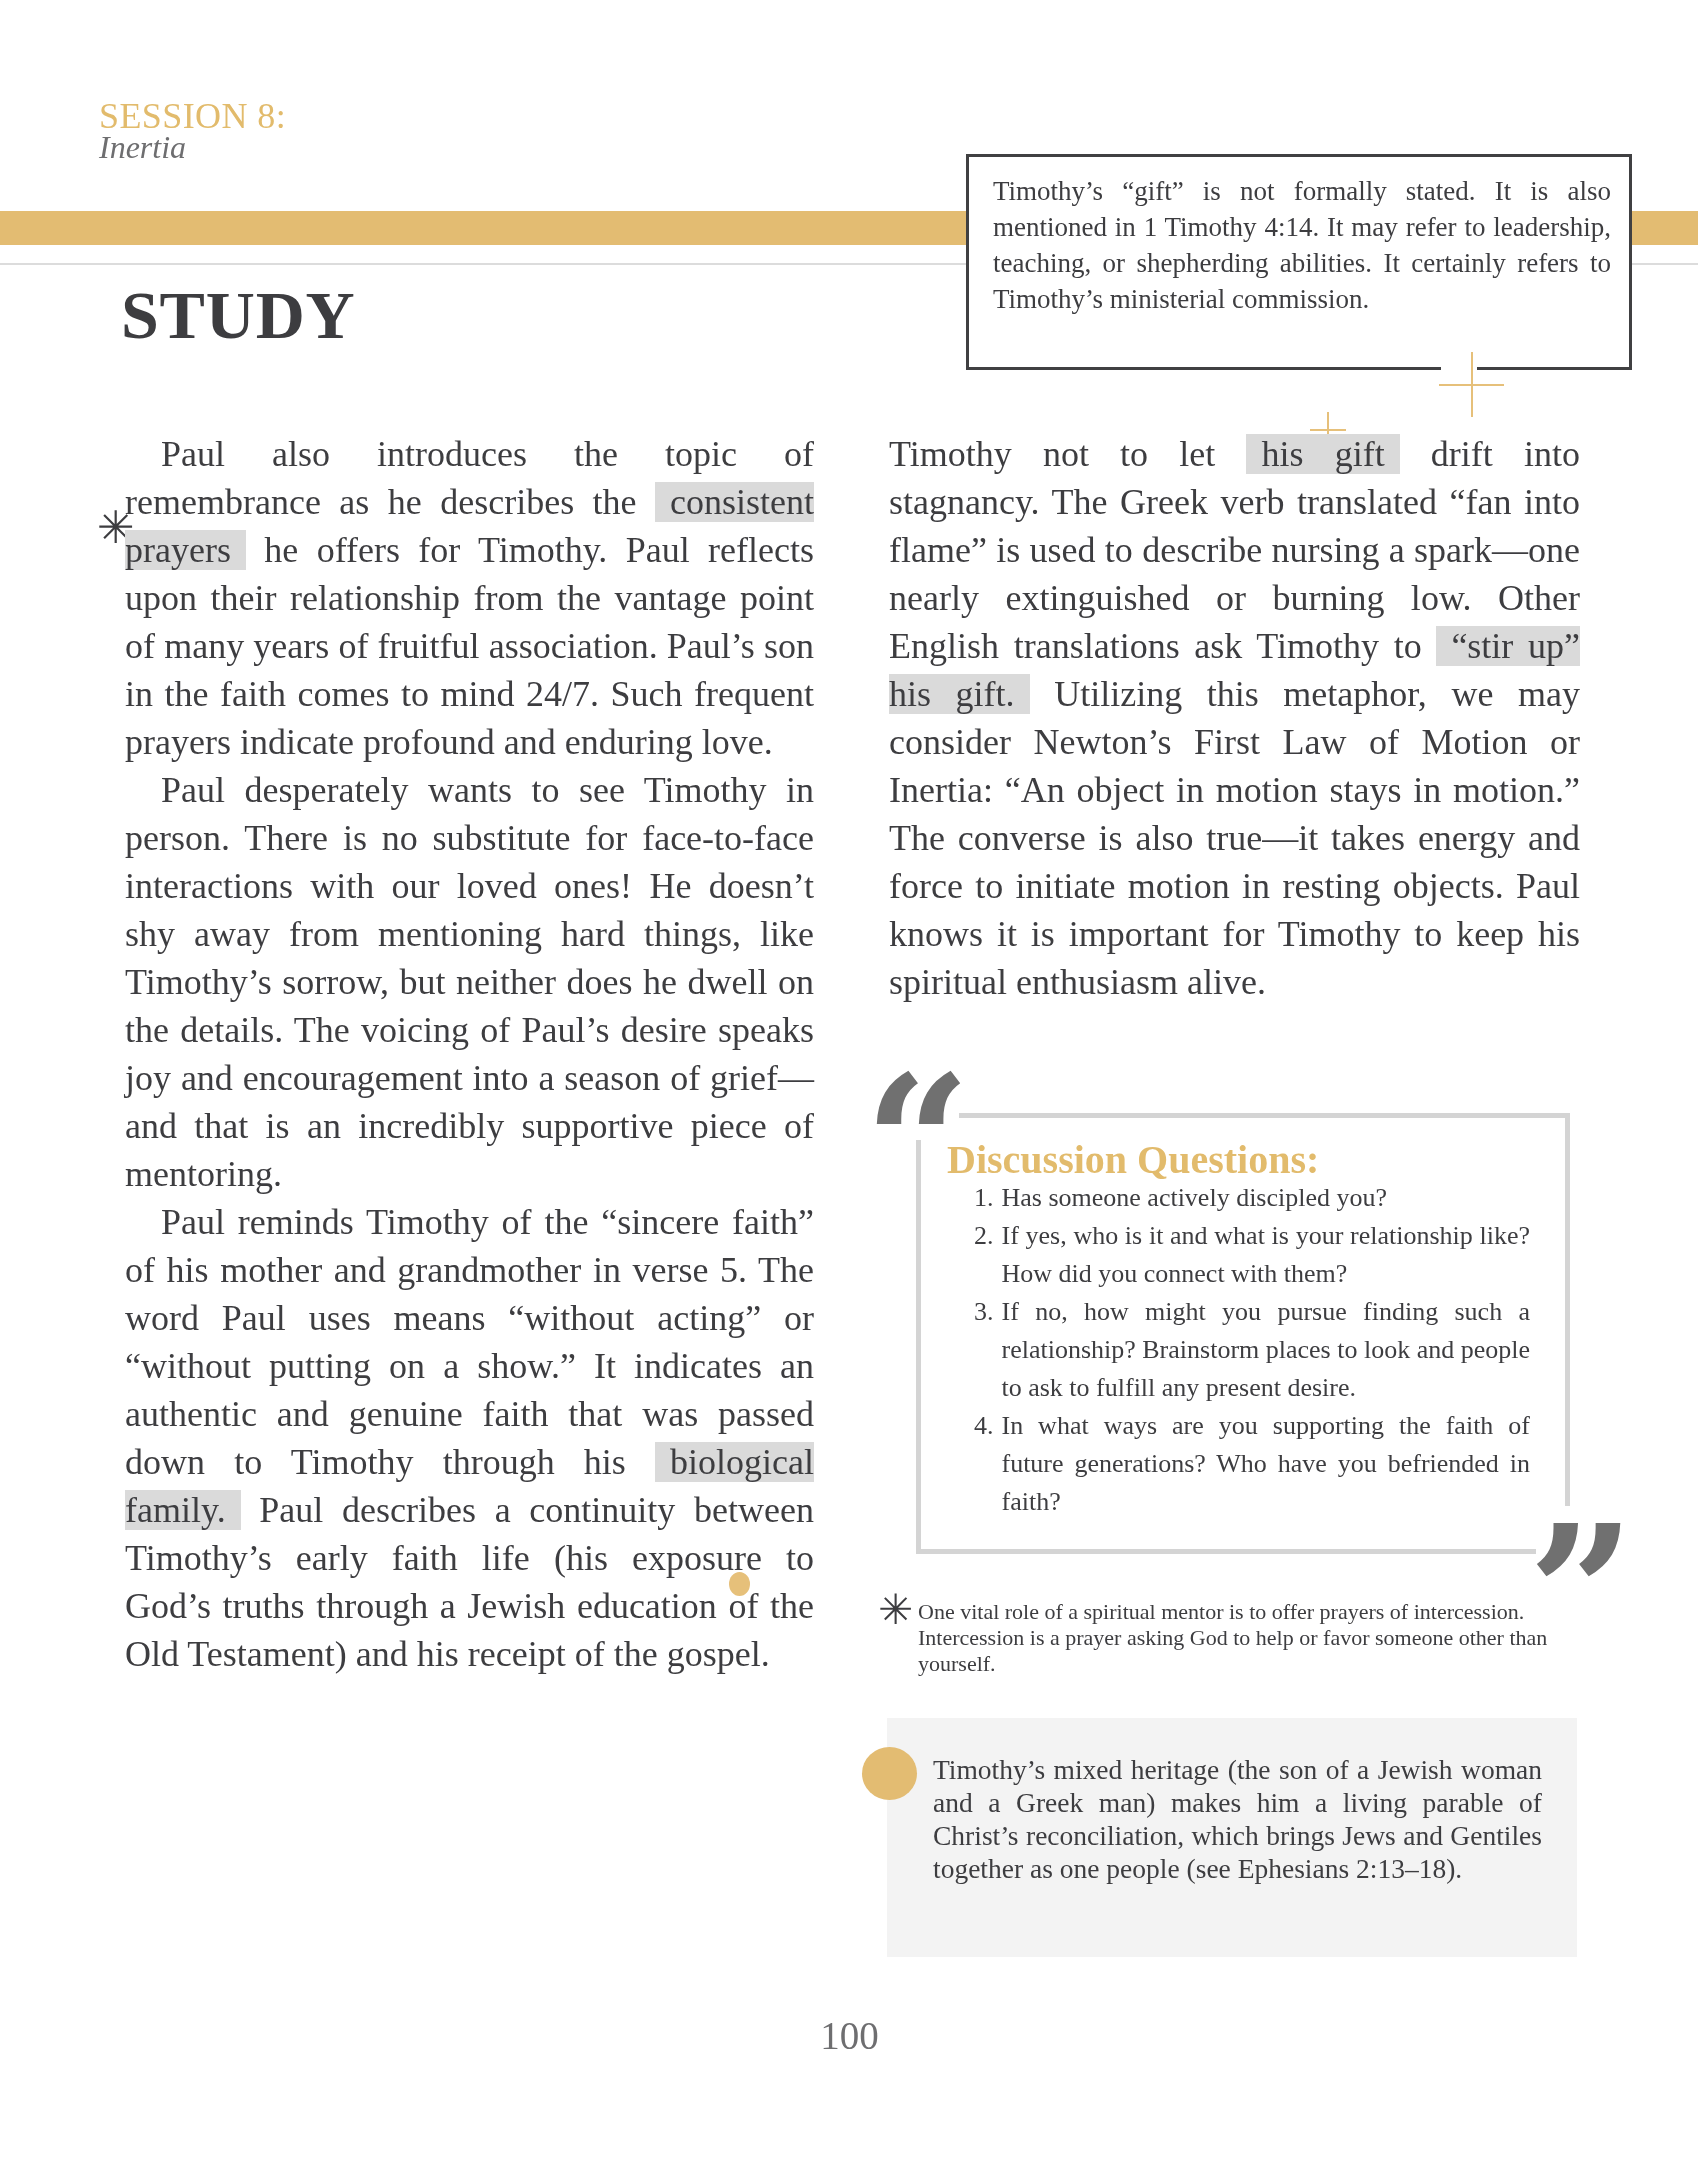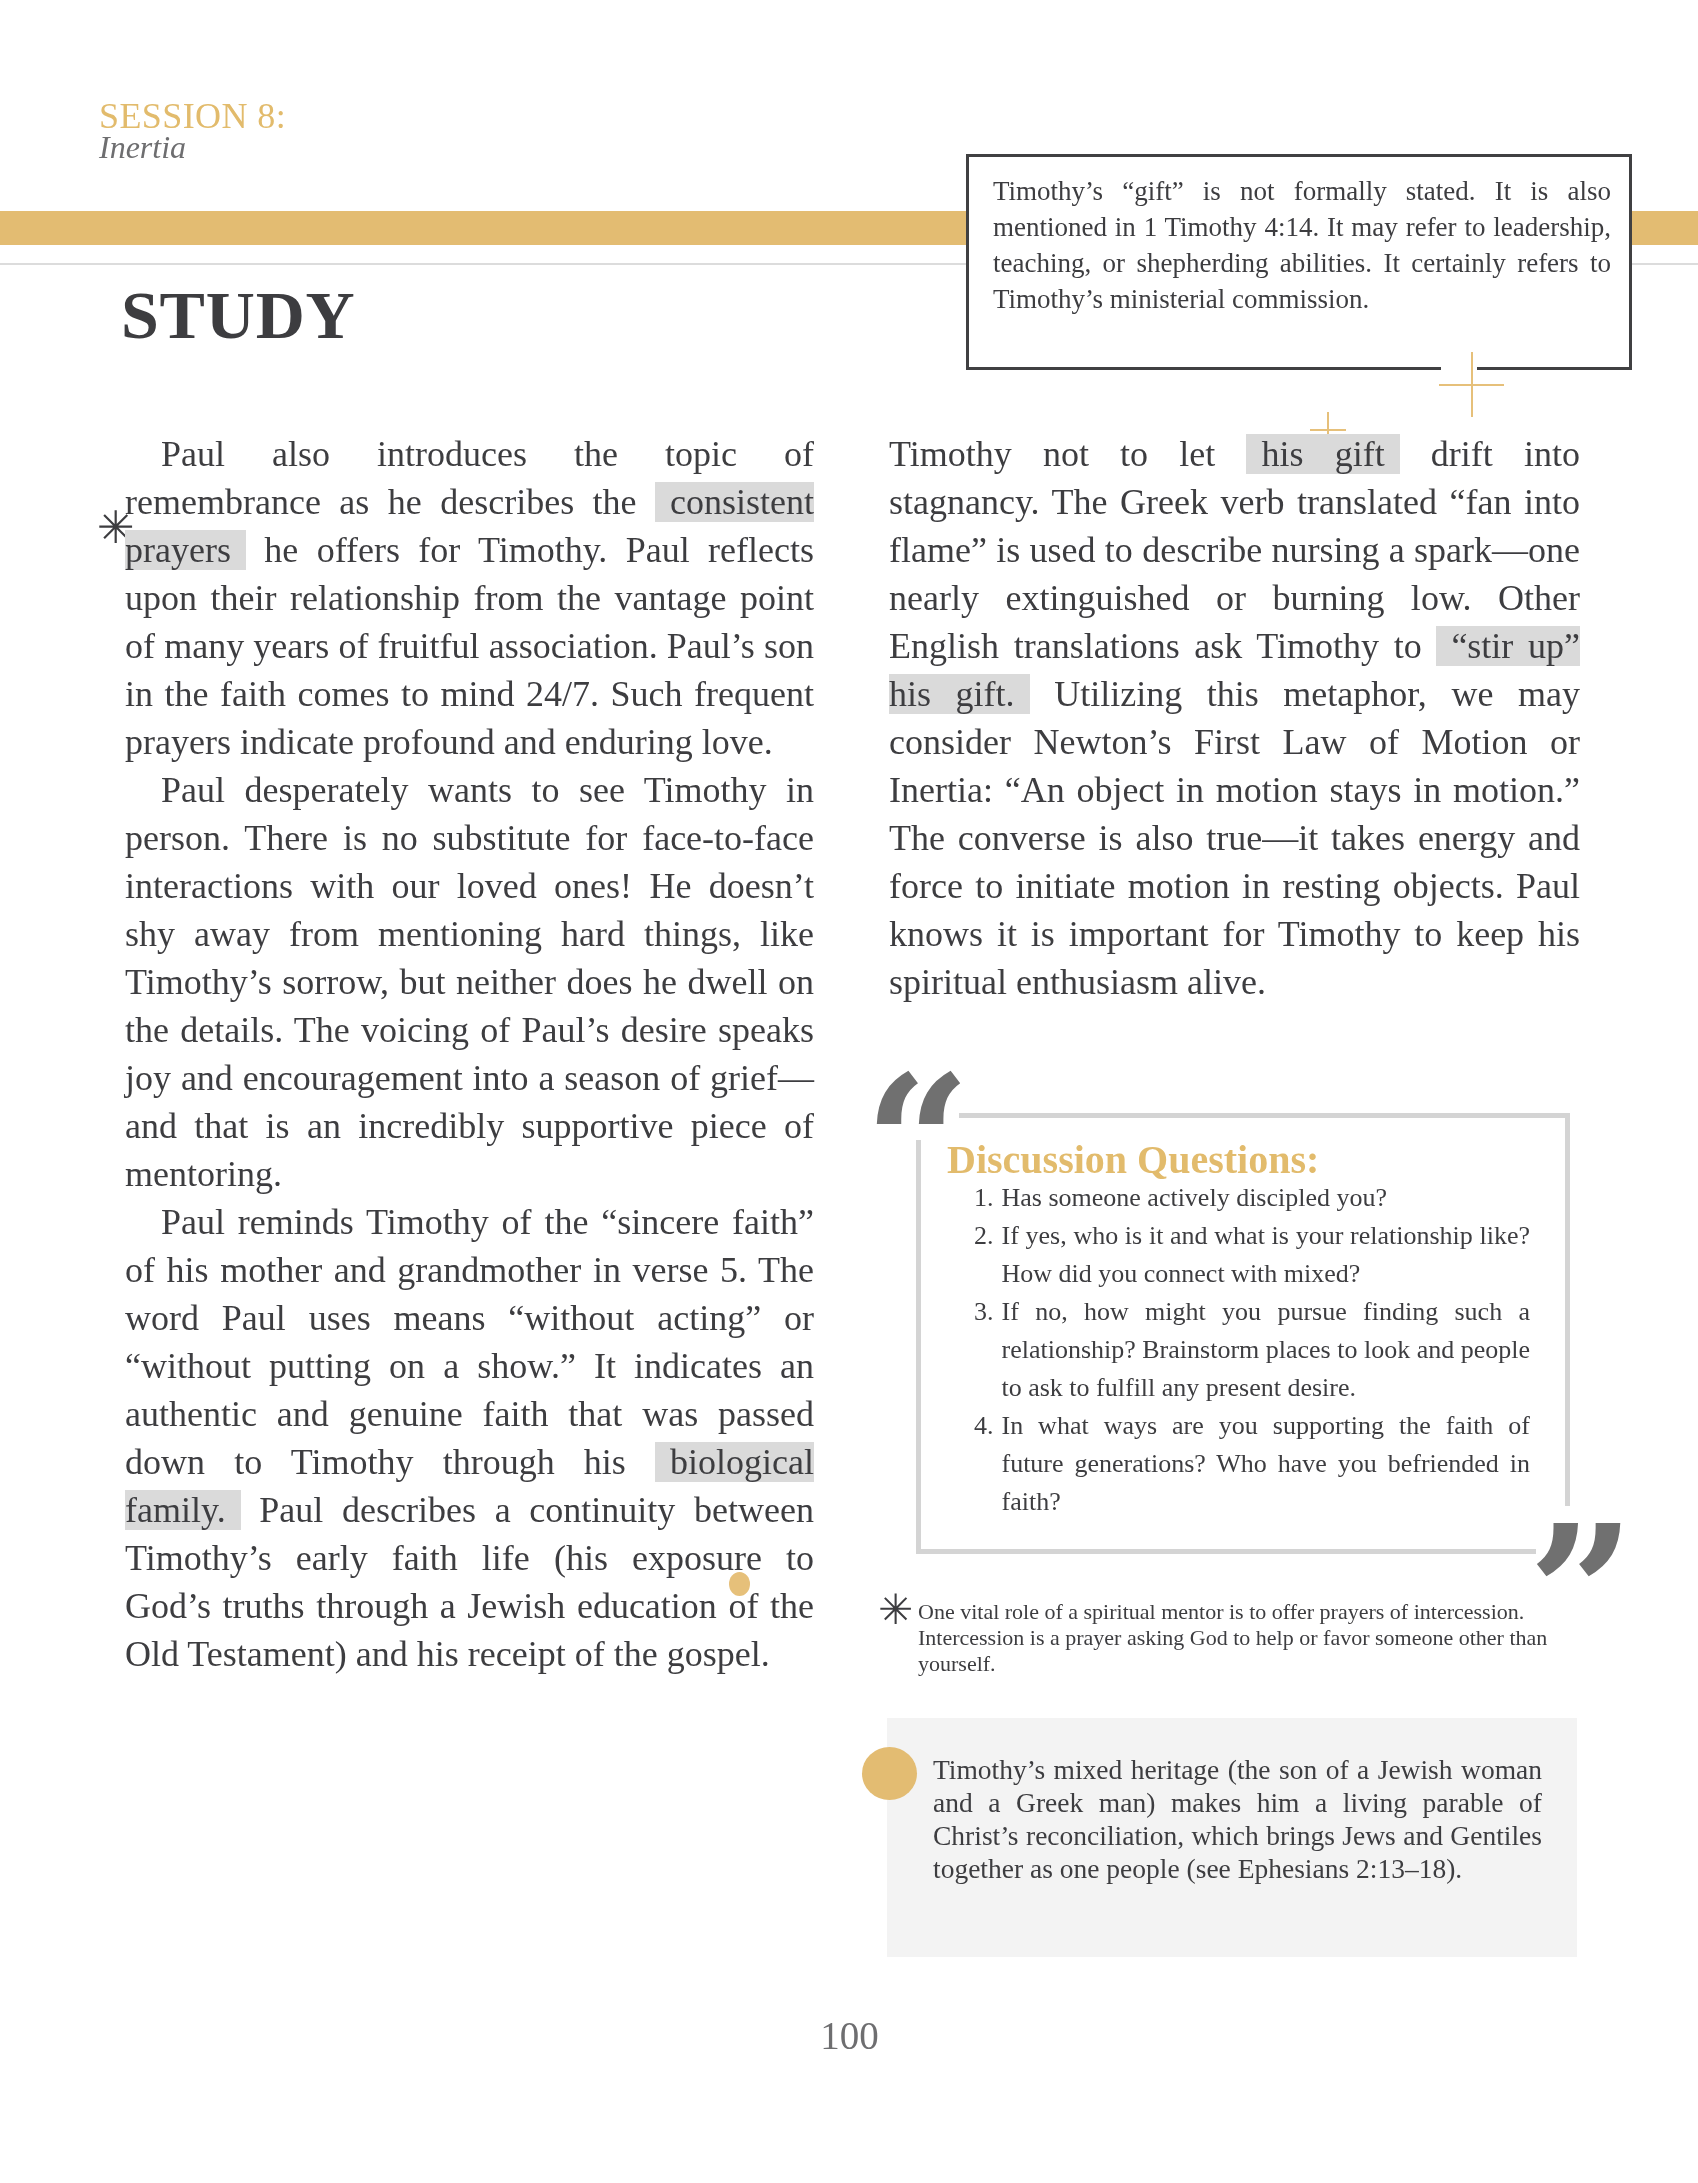--- a/index.html
+++ b/index.html
@@ -96,21 +96,21 @@
 <div class="quote-open">“</div>
 <div class="quote-close">”</div>
 <div class="dq-title">Discussion Questions:</div>
 <ol class="dq-list">
   <li>
       <span class="num">1.</span>
       <span class="txt">Has someone actively discipled you?</span>
     </li>
   <li>
       <span class="num">2.</span>
-      <span class="txt">If yes, who is it and what is your relationship like? How did you connect with mixed?</span>
+      <span class="txt">If yes, who is it and what is your relationship like? How did you connect with them?</span>
     </li>
   <li>
       <span class="num">3.</span>
       <span class="txt">If no, how might you pursue finding such a relationship? Brainstorm places to look and people to ask to fulfill any present desire.</span>
     </li>
   <li>
       <span class="num">4.</span>
       <span class="txt">In what ways are you supporting the faith of future generations? Who have you befriended in faith?</span>
     </li>
 </ol>

